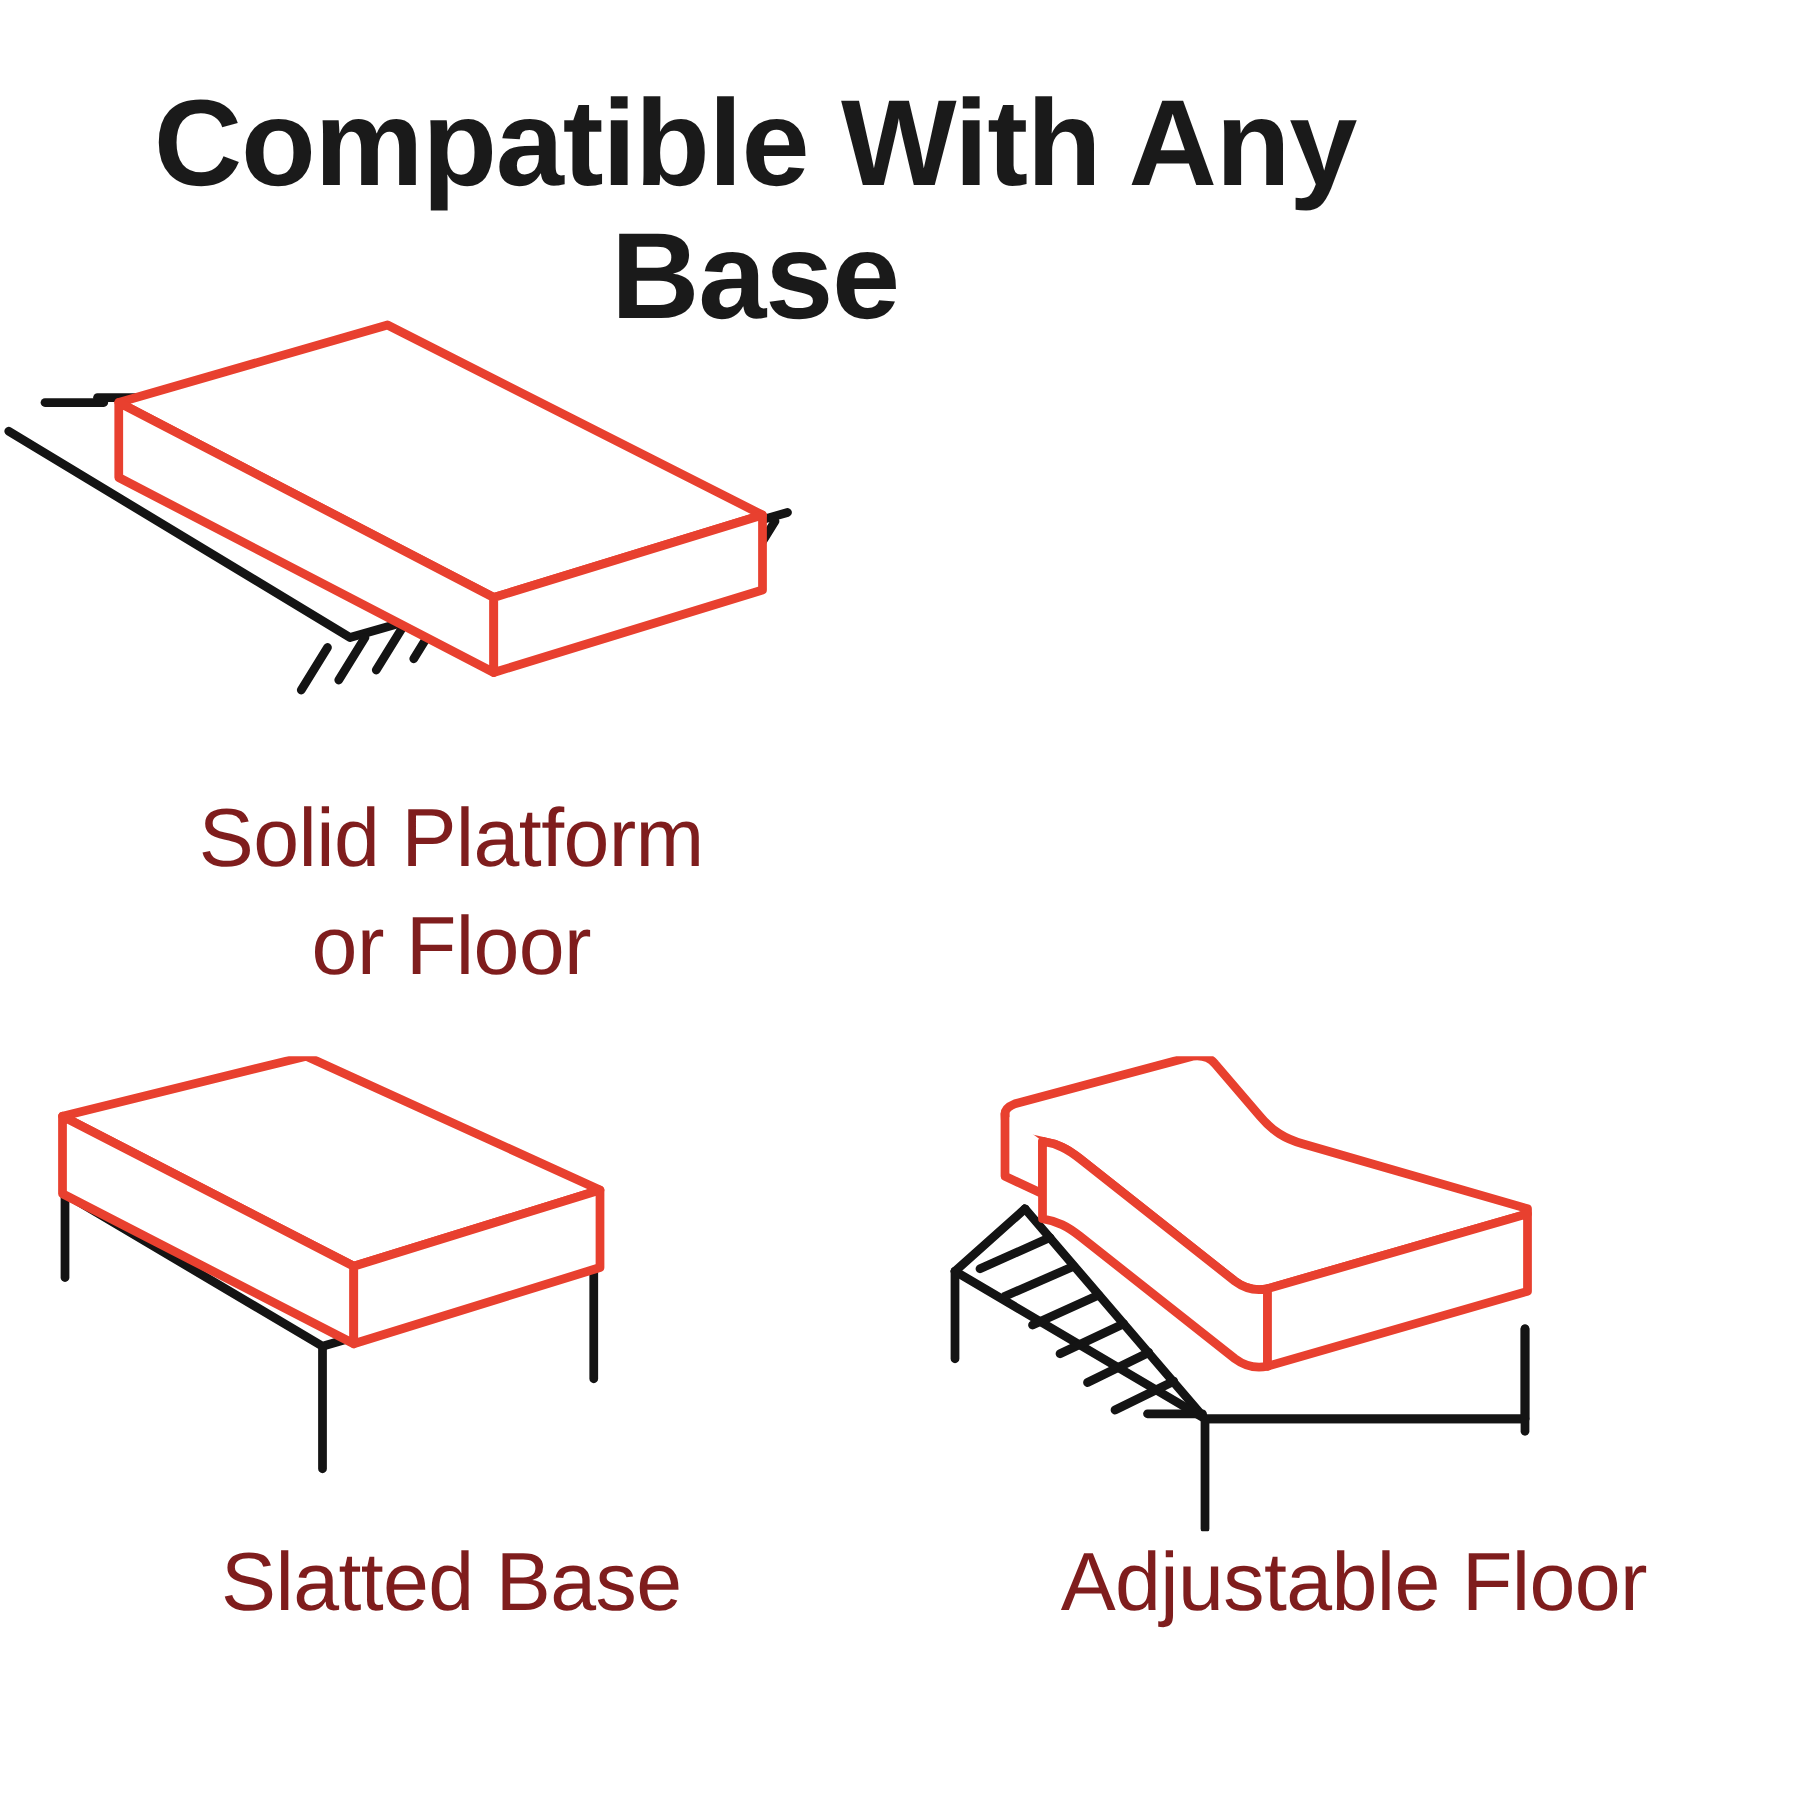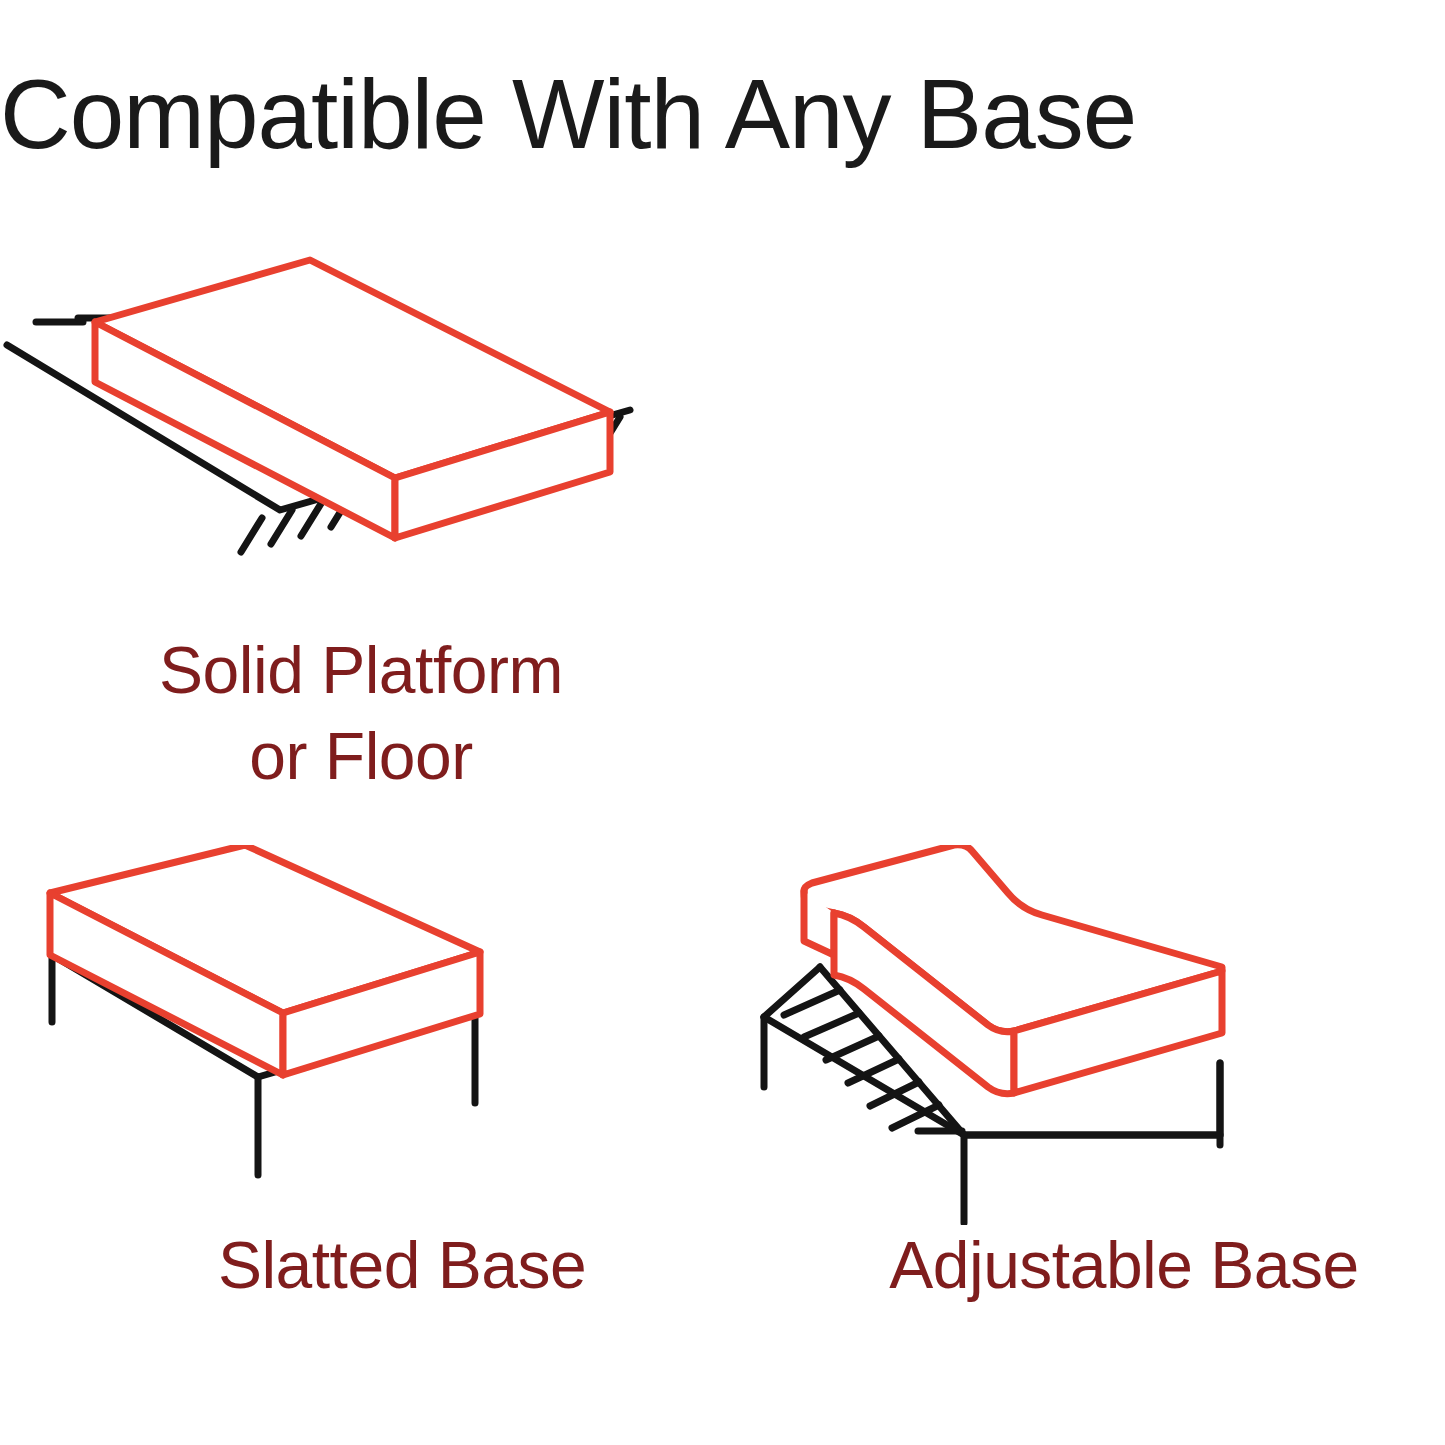--- a/index.html
+++ b/index.html
@@ -19,23 +19,24 @@
     height: 1445px;
     position: relative;
     background: #ffffff;
     box-sizing: border-box;
   }
   .title {
     position: absolute;
     top: 62px;
     left: 0;
     width: 1208px;
+    text-align: center;
     font-size: 98px;
     line-height: 1.08;
-    font-weight: 400;
+    font-weight: 700;
     letter-spacing: -1px;
     color: #1a1a1a;
     font-family: "Liberation Sans", sans-serif;
   }
   .grid {
     position: absolute;
     top: 250px;
     left: 0;
     width: 1445px;
     height: 1190px;
@@ -67,21 +68,21 @@
     text-align: center;
     font-size: 66px;
     line-height: 1.30;
     font-weight: 300;
     letter-spacing: -0.5px;
     color: #7f1d1d;
     font-family: "Liberation Sans", sans-serif;
     white-space: pre-line;
   }
   .caption-two { top: 378px; }
-  .caption-one { top: 378px; padding-left: 41px; }
+  .caption-one { top: 378px; }
 </style>
 </head>
 <body>
 
 <div id="page">
 
   <div class="title">Compatible With Any Base</div>
 
   <div class="grid">
 
@@ -201,17 +202,17 @@
                      C 274 186 282 188 292 186
                      L 292 248
                      C 282 250 274 248 266 242
                      L 142 144
                      C 132 136 124 132 112 130 Z"></path>
 
             <path d="M 292 186 L 292 248 L 500 188 L 500 126 Z"></path>
           </g>
         </svg>
       </div>
-      <div class="caption caption-one">Adjustable Base</div>
+      <div class="caption caption-one">Adjustable Floor</div>
     </div>
 
   </div>
 </div>
 
 </body></html>

